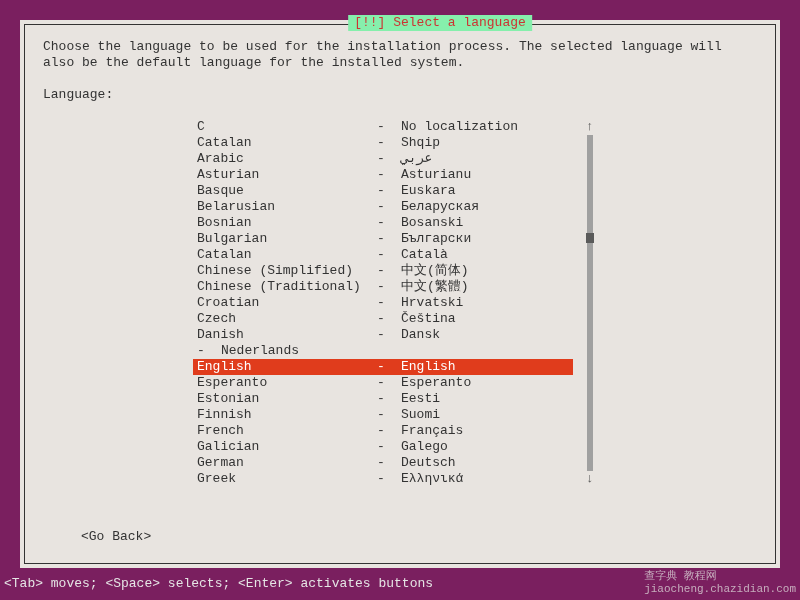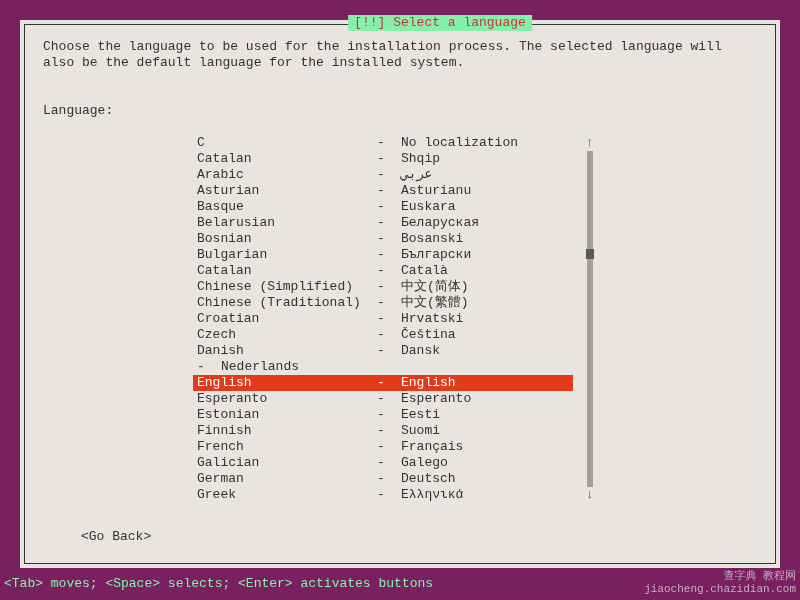--- a/index.html
+++ b/index.html
@@ -35,21 +35,21 @@
     top: -10px;
     left: 50%;
     transform: translateX(-50%);
     background: #86efac;
     color: #cc3333;
     padding: 0 6px;
     white-space: pre;
     margin-left: 40px;
   }
   .description {
-    margin-bottom: 32px;
+    margin-bottom: 16px;
     white-space: pre-wrap;
   }
   .prompt-label {
     margin-bottom: 16px;
   }
   .list-area {
     display: flex;
     margin-left: 150px;
   }
   .language-list {
@@ -96,30 +96,30 @@
   .go-back {
     position: absolute;
     bottom: 18px;
     left: 56px;
     cursor: pointer;
   }
   .footer {
     position: absolute;
     left: 4px;
     bottom: 8px;
-    color: #86efac;
+    color: #e5e5e5;
     white-space: pre;
   }
   .watermark {
     position: absolute;
     right: 4px;
     bottom: 4px;
     color: #d9d0d4;
     font-size: 11px;
-    text-align: right;
+    text-align: left;
     line-height: 13px;
     opacity: 0.8;
   }
 </style>
 </head>
 <body>
 
 <div class="dialog">
   <div class="dialog-inner">
     <div class="dialog-title">[!!] Select a language</div>

